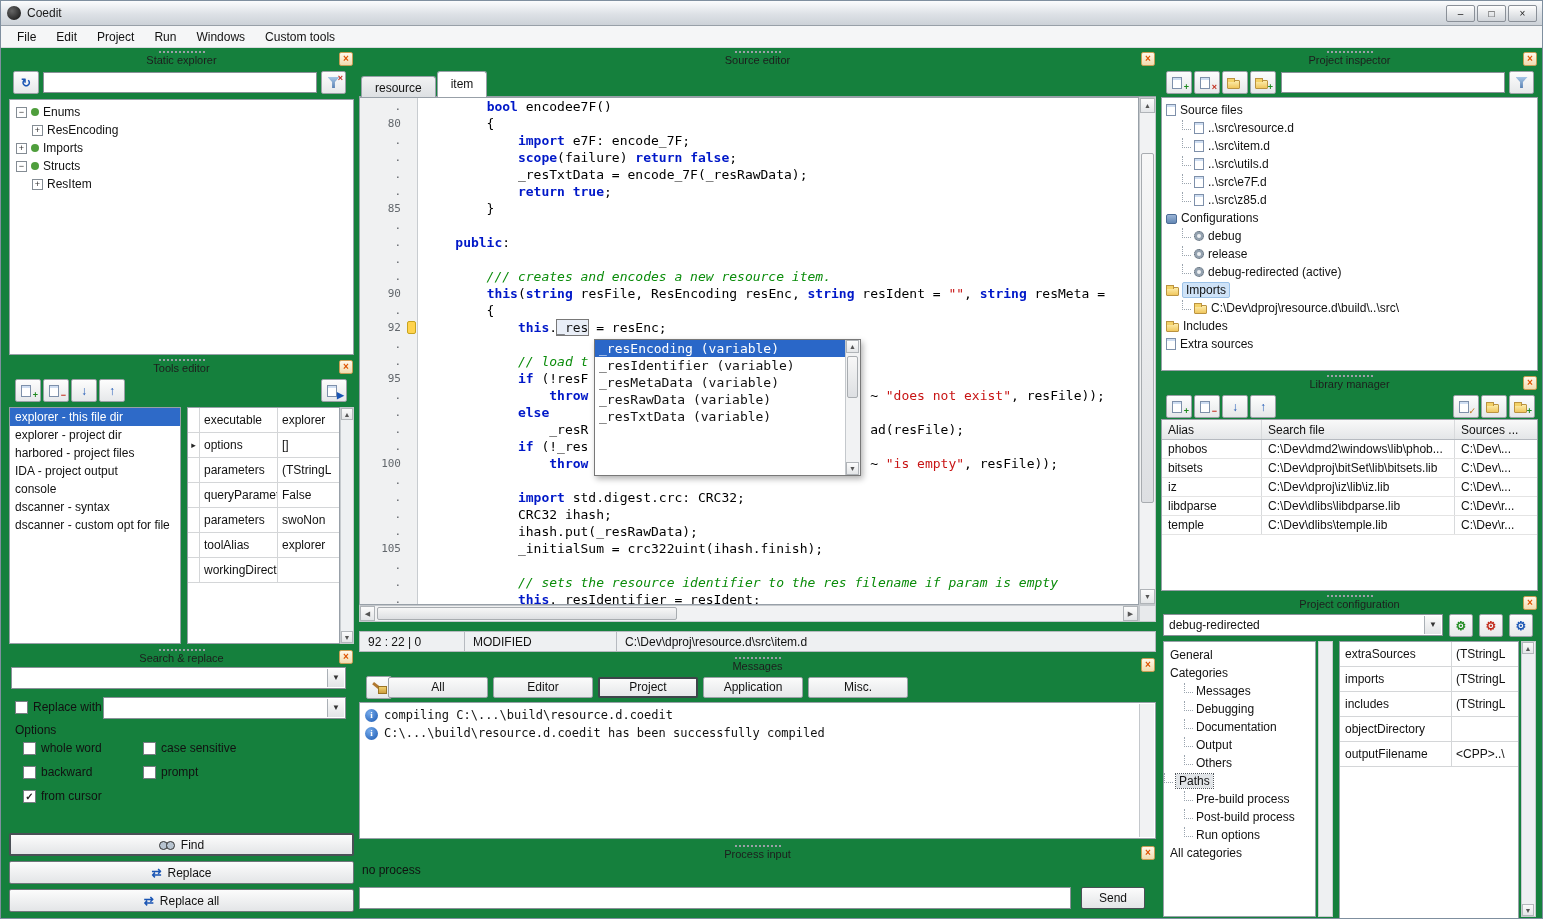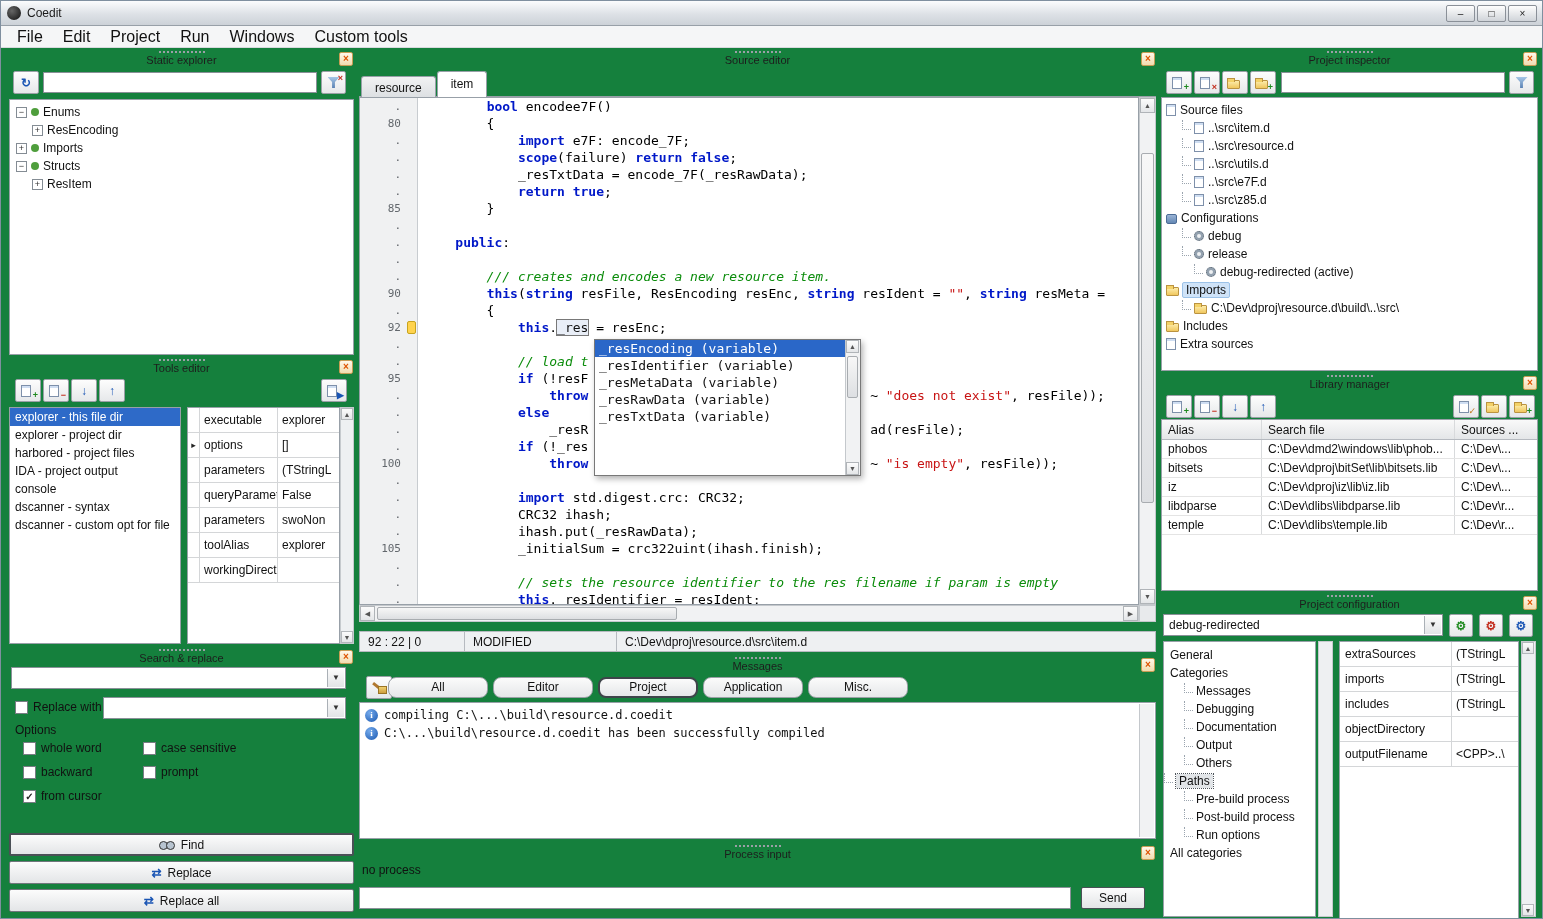--- a/index.html
+++ b/index.html
@@ -8,21 +8,21 @@
 
 
 #titlebar{position:absolute;left:0;top:0;width:100%;height:25px;background:linear-gradient(#fbfcfd,#dde1e6 55%,#cdd2d8);border-bottom:1px solid #98a0a8;display:flex;align-items:center;padding-left:6px}
 #appicon{width:14px;height:14px;border-radius:50%;background:radial-gradient(circle at 35% 35%,#666,#0e0e0e);margin-right:6px;flex:none}
 #apptitle{font-size:12px;color:#1a1a1a}
 .wbtns{position:absolute;right:5px;top:4px;display:flex;gap:2px}
 .wbtn{width:29px;height:17px;border:1px solid #8a9098;border-radius:2px;background:linear-gradient(#fefefe,#d0d4d9);display:flex;align-items:center;justify-content:center;font-size:10px;color:#222}
 
 
 #menubar{position:absolute;left:0;top:25px;width:100%;height:22px;background:#f5f6f7;border-bottom:1px solid #d8dade;display:flex;align-items:center;padding-left:6px}
-.menu-item{padding:3px 10px;font-size:16px}
+.menu-item{padding:3px 10px;font-size:12px}
 
 
 .panel{position:absolute}
 .phead{position:relative;height:20px}
 .phdots{position:absolute;left:50%;top:2px;transform:translateX(-50%);width:46px;border-top:2px dotted #9aa0a6}
 .ptitle{display:block;text-align:center;font-size:11px;padding-top:5px;color:#1d1d1d;white-space:nowrap}
 .pclose{position:absolute;right:1px;top:3px;width:14px;height:14px;border:1px solid #c79d55;border-radius:2px;background:linear-gradient(#fff8ea,#f2dcb0);color:#de5200;font-weight:bold;font-size:10px;line-height:12px;text-align:center}
 .tbtn{position:absolute;height:23px;width:26px;border:1px solid #9aa0a6;border-radius:2px;background:linear-gradient(#fdfdfd,#e6e8ea);display:flex;align-items:center;justify-content:center;font-size:12px}
 .input{position:absolute;background:#fff;border:1px solid #8a9098;height:21px;font-size:12px;padding:2px 4px;font-family:"Liberation Sans",sans-serif}
 .whitebox{position:absolute;background:#fff;border:1px solid #98a0a8;overflow:hidden}
@@ -133,21 +133,21 @@
 
 #statusbar{position:absolute;left:358px;top:630px;width:797px;height:21px;background:#eef0f2;border:1px solid #b6bac0;display:flex;font-size:12px;align-items:stretch}
 .sbcell{padding:0 8px;border-right:1px solid #b6bac0;display:flex;align-items:center;white-space:nowrap}
 .sbcell:last-child{border-right:none}
 #sb-pos{width:105px}#sb-state{width:152px}
 
 
 #msg-panel{left:358px;top:654px;width:797px;height:186px}
 #msg-clear{left:7px;top:21px}
 #msg-filters{position:absolute;left:0;top:21px;width:100%;height:24px}
-.fbtn{position:absolute;top:1px;height:21px;width:100px;border:1px solid #9aa0a6;border-radius:8px;background:linear-gradient(#fbfbfb,#e5e7e9);text-align:center;line-height:19px;font-size:12px}
+.fbtn{position:absolute;top:1px;height:21px;width:100px;border:1px solid #9aa0a6;border-radius:2px;background:linear-gradient(#fbfbfb,#e5e7e9);text-align:center;line-height:19px;font-size:12px}
 .factive{border:2px solid #3e444a;line-height:17px}
 .f0{left:29px}.f1{left:134px}.f2{left:239px}.f3{left:344px}.f4{left:449px}
 #msg-list{left:0;top:47px;width:797px;height:137px;padding-top:3px}
 .msgrow{height:18px;display:flex;align-items:center;padding-left:5px;font-family:"DejaVu Sans Mono",monospace;font-size:12px;white-space:pre}
 .info-ic{width:13px;height:13px;border-radius:50%;background:radial-gradient(circle at 35% 30%,#74aaec,#1a58b0);color:#fff;font-size:9px;font-weight:bold;text-align:center;line-height:13px;margin-right:6px;font-family:"Liberation Serif",serif;flex:none}
 #msg-sb{position:absolute;right:1px;top:1px;width:15px;height:133px;background:#f1f2f3;border-left:1px solid #c4c8cc}
 
 
 #proc-panel{left:358px;top:842px;width:797px;height:76px}
 #proc-status{position:absolute;left:3px;top:20px;font-size:12px}
@@ -513,26 +513,26 @@
         <span class="funnel"></span>
       </div>
     <div class="whitebox" id="pi-tree">
         <div class="irow" style="padding-left: 4px;">
           <span class="ic ic-doc"></span>
           <span class="ilabel">Source files</span>
         </div>
         <div class="irow" style="padding-left: 20px;">
           <span class="conn"></span>
           <span class="ic ic-doc"></span>
+          <span class="ilabel">..\src\resource.d</span>
+        </div>
+        <div class="irow" style="padding-left: 20px;">
+          <span class="conn"></span>
+          <span class="ic ic-doc"></span>
           <span class="ilabel">..\src\item.d</span>
-        </div>
-        <div class="irow" style="padding-left: 20px;">
-          <span class="conn"></span>
-          <span class="ic ic-doc"></span>
-          <span class="ilabel">..\src\resource.d</span>
         </div>
         <div class="irow" style="padding-left: 20px;">
           <span class="conn"></span>
           <span class="ic ic-doc"></span>
           <span class="ilabel">..\src\utils.d</span>
         </div>
         <div class="irow" style="padding-left: 20px;">
           <span class="conn"></span>
           <span class="ic ic-doc"></span>
           <span class="ilabel">..\src\e7F.d</span>
@@ -549,21 +549,21 @@
         <div class="irow" style="padding-left: 20px;">
           <span class="conn"></span>
           <span class="ic ic-gear"></span>
           <span class="ilabel">debug</span>
         </div>
         <div class="irow" style="padding-left: 20px;">
           <span class="conn"></span>
           <span class="ic ic-gear"></span>
           <span class="ilabel">release</span>
         </div>
-        <div class="irow" style="padding-left: 32px;">
+        <div class="irow" style="padding-left: 20px;">
           <span class="conn"></span>
           <span class="ic ic-gear"></span>
           <span class="ilabel">debug-redirected (active)</span>
         </div>
         <div class="irow irsel" style="padding-left: 4px;">
           <span class="ic ic-folder-open"></span>
           <span class="ilabel">Imports</span>
         </div>
         <div class="irow" style="padding-left: 20px;">
           <span class="conn"></span>

